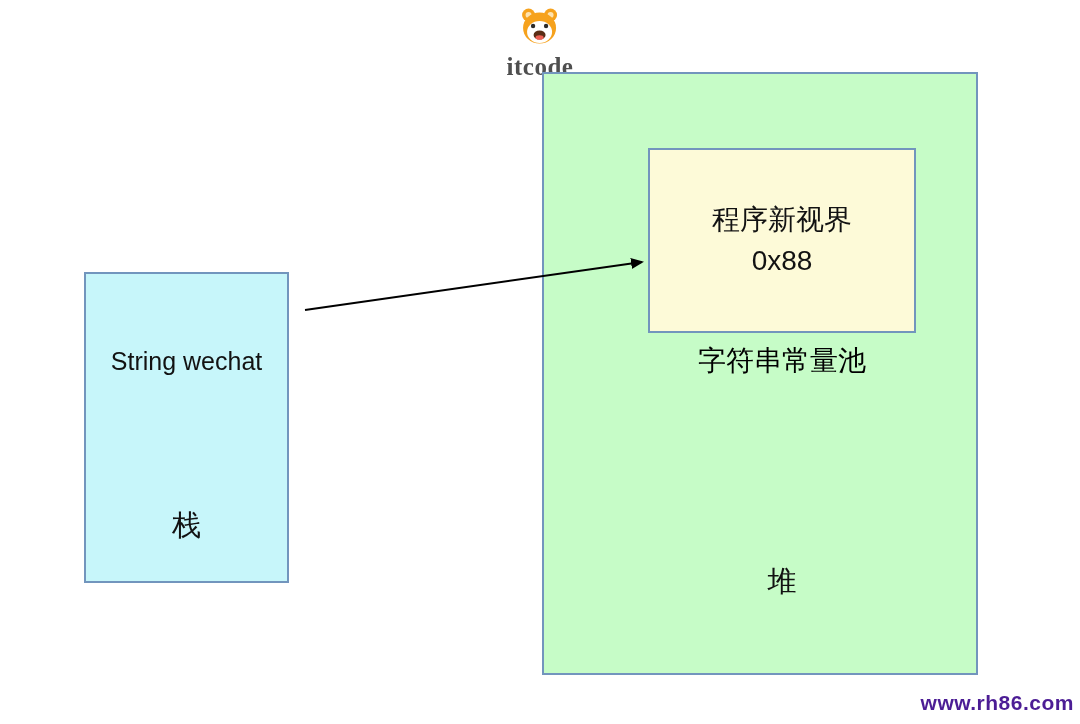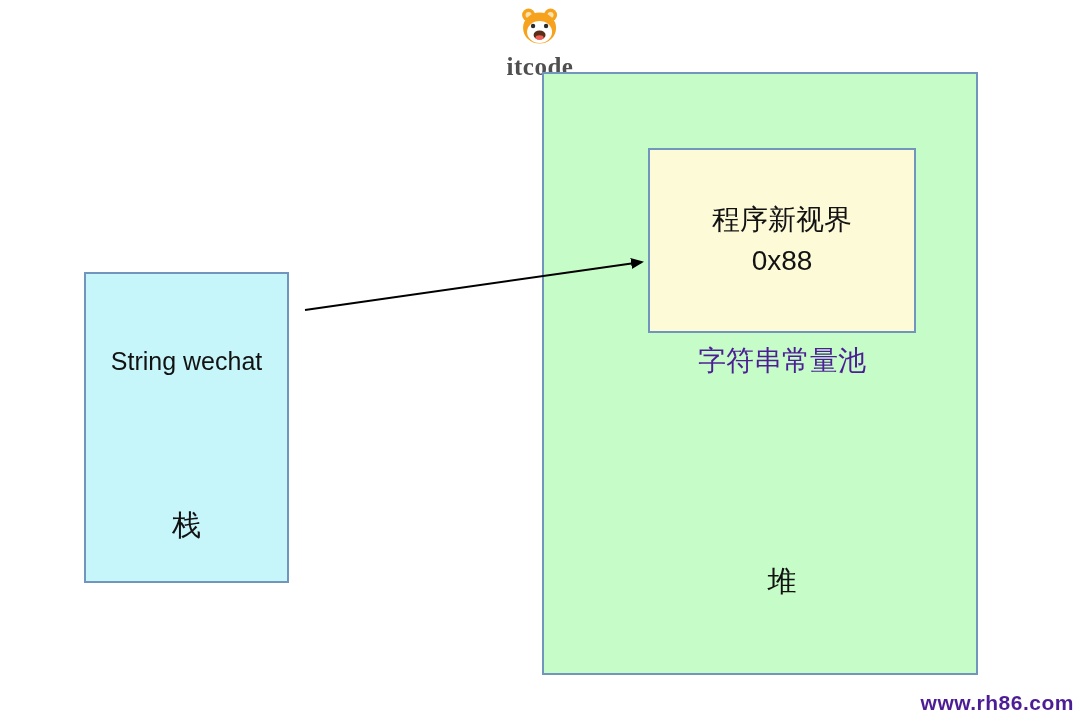--- a/index.html
+++ b/index.html
@@ -43,21 +43,21 @@
   }
   
   .pool-box {
     position: absolute; left: 104px; top: 74px; width: 268px; height: 185px;
     background: #fdfad8; border: 2px solid #7295bd; box-sizing: border-box;
     display: flex; flex-direction: column; align-items: center; justify-content: center;
     gap: 4px; font-size: 28px; color: #121212; line-height: 1.3;
   }
   .pool-caption {
     position: absolute; left: 104px; top: 268px; width: 268px;
-    text-align: center; font-size: 28px; color: #4c1d95;
+    text-align: center; font-size: 28px; color: #000000;
   }
   .heap-label {
     position: absolute; left: 104px; top: 488px; width: 268px;
     text-align: center; font-size: 29px; color: #121212;
   }
 
   
   .arrow-layer {
     position: absolute; left: 0; top: 0; width: 1080px; height: 724px;
     pointer-events: none;

